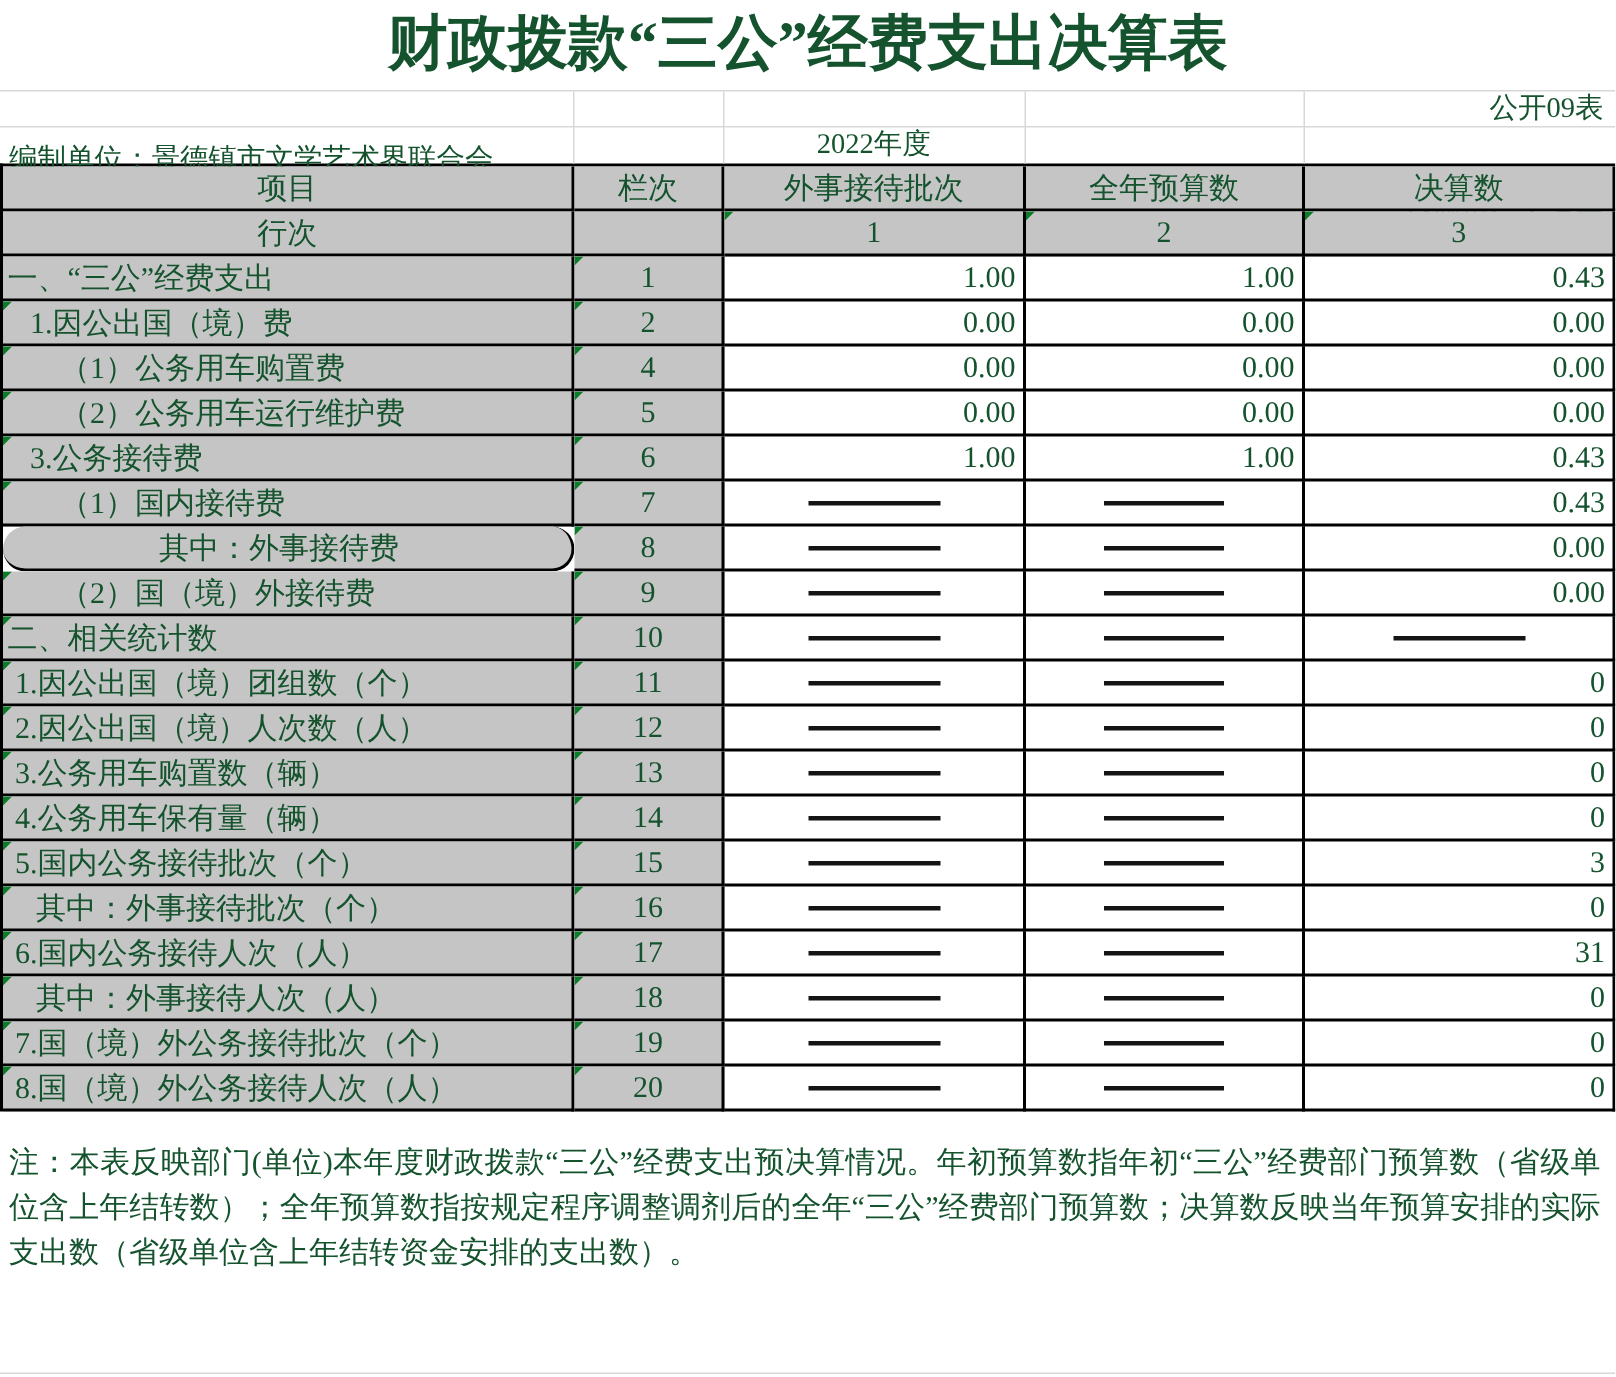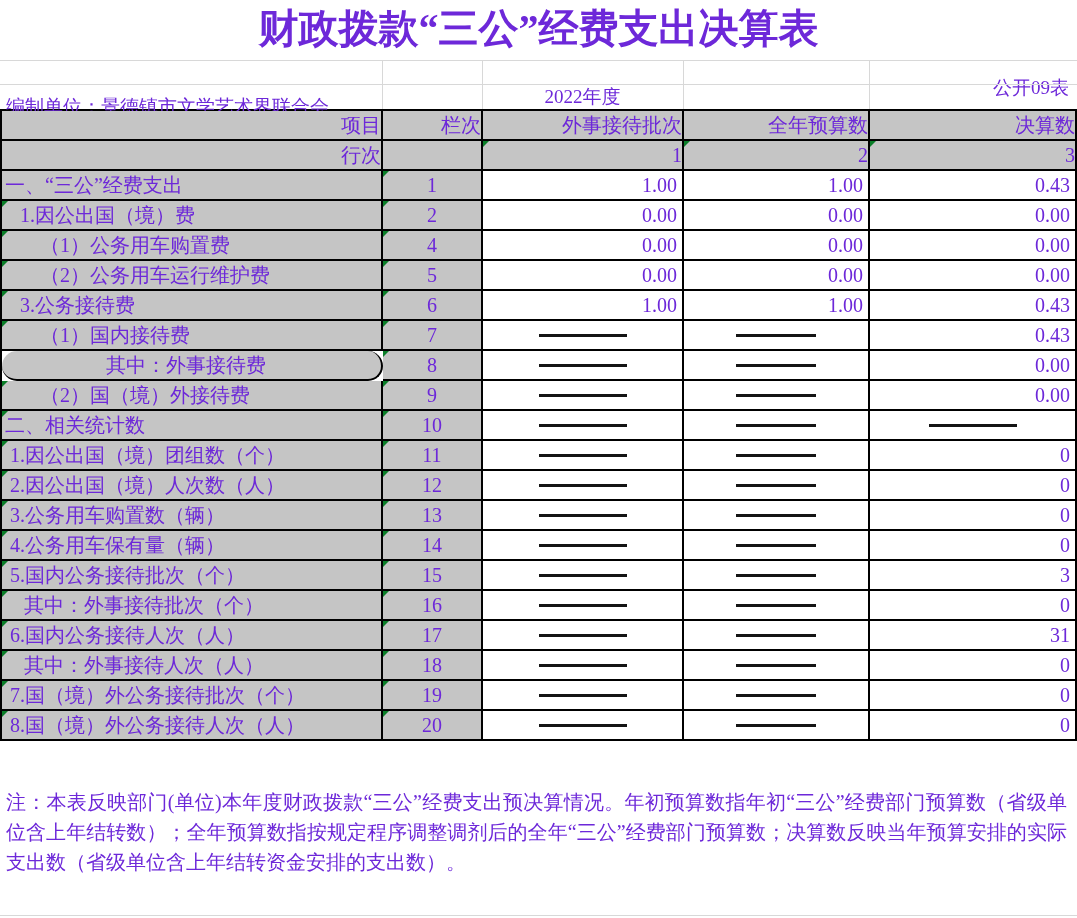--- a/index.html
+++ b/index.html
@@ -1,51 +1,51 @@
 <!DOCTYPE html>
 <html><head>
 <meta charset="utf-8">
 <style>
   html,body{margin:0;padding:0;background:#fff;}
   .sheet{position:relative;width:1077px;height:918px;background:#ffffff;overflow:hidden;
-         font-family:"Liberation Serif","DejaVu Serif",serif;color:#6d28d9;}
+         font-family:"Liberation Serif","DejaVu Serif",serif;color:#14532d;}
   
   .title{height:60px;line-height:58px;text-align:center;font-size:40px;font-weight:bold;
          white-space:nowrap;}
   
   .meta{position:relative;height:48px;border-top:1px solid #d8d8d8;}
   .gv{position:absolute;top:0;height:48px;width:1px;background:#d8d8d8;}
   .meta-row{position:relative;height:23px;line-height:23px;font-size:19px;}
   .meta-row.second{border-top:1px solid #d8d8d8;height:24px;line-height:24px;}
-  .m-code{position:absolute;right:8px;top:15px;}
+  .m-code{position:absolute;right:8px;top:0;}
   .m-prep{position:absolute;left:6px;top:10px;}
   .m-year{position:absolute;left:482px;width:201px;text-align:center;top:0;}
   .m-amt{position:absolute;right:8px;top:0;margin-top:48px;}
   
   table.tt{border-collapse:separate;border-spacing:0;table-layout:fixed;width:1077px;
            border-left:2px solid #000;border-top:2px solid #000;}
   .tt td{box-sizing:border-box;height:30px;padding:0;border-right:2px solid #000;
          border-bottom:2px solid #000;font-size:20px;white-space:nowrap;overflow:hidden;
          position:relative;vertical-align:middle;}
   .gray{background:#c5c5c5;}
-  .hc{text-align:right;}
+  .hc{text-align:center;}
   .no{text-align:center;}
   .val{text-align:right;padding-right:5px !important;}
   .p0{padding-left:3px !important;}
   .p1{padding-left:18px !important;}
   .p2{padding-left:38px !important;}
   .p3{padding-left:104px !important;border-radius:15px;}
   .pa{padding-left:8px !important;}
   .pb{padding-left:22px !important;margin-left:44px;}
   b.tri{position:absolute;top:0;left:0;width:0;height:0;
         border-top:6px solid #0a7d28;border-right:6px solid transparent;}
   .dash{width:88px;height:3px;background:#141414;margin:0 auto;}
   .dash.sm{width:80px;}
   
-  .note{margin-top:46px;padding:0 10px 0 6px;font-size:20px;line-height:30px;
+  .note{margin-top:19px;padding:0 10px 0 6px;font-size:20px;line-height:30px;
         text-align:justify;}
   .bottom-line{position:absolute;left:0;right:0;top:915px;height:1px;background:#d8d8d8;}
 </style>
 </head>
 <body>
 
 <div class="sheet">
 
   <div class="title">财政拨款“三公”经费支出决算表</div>
 

